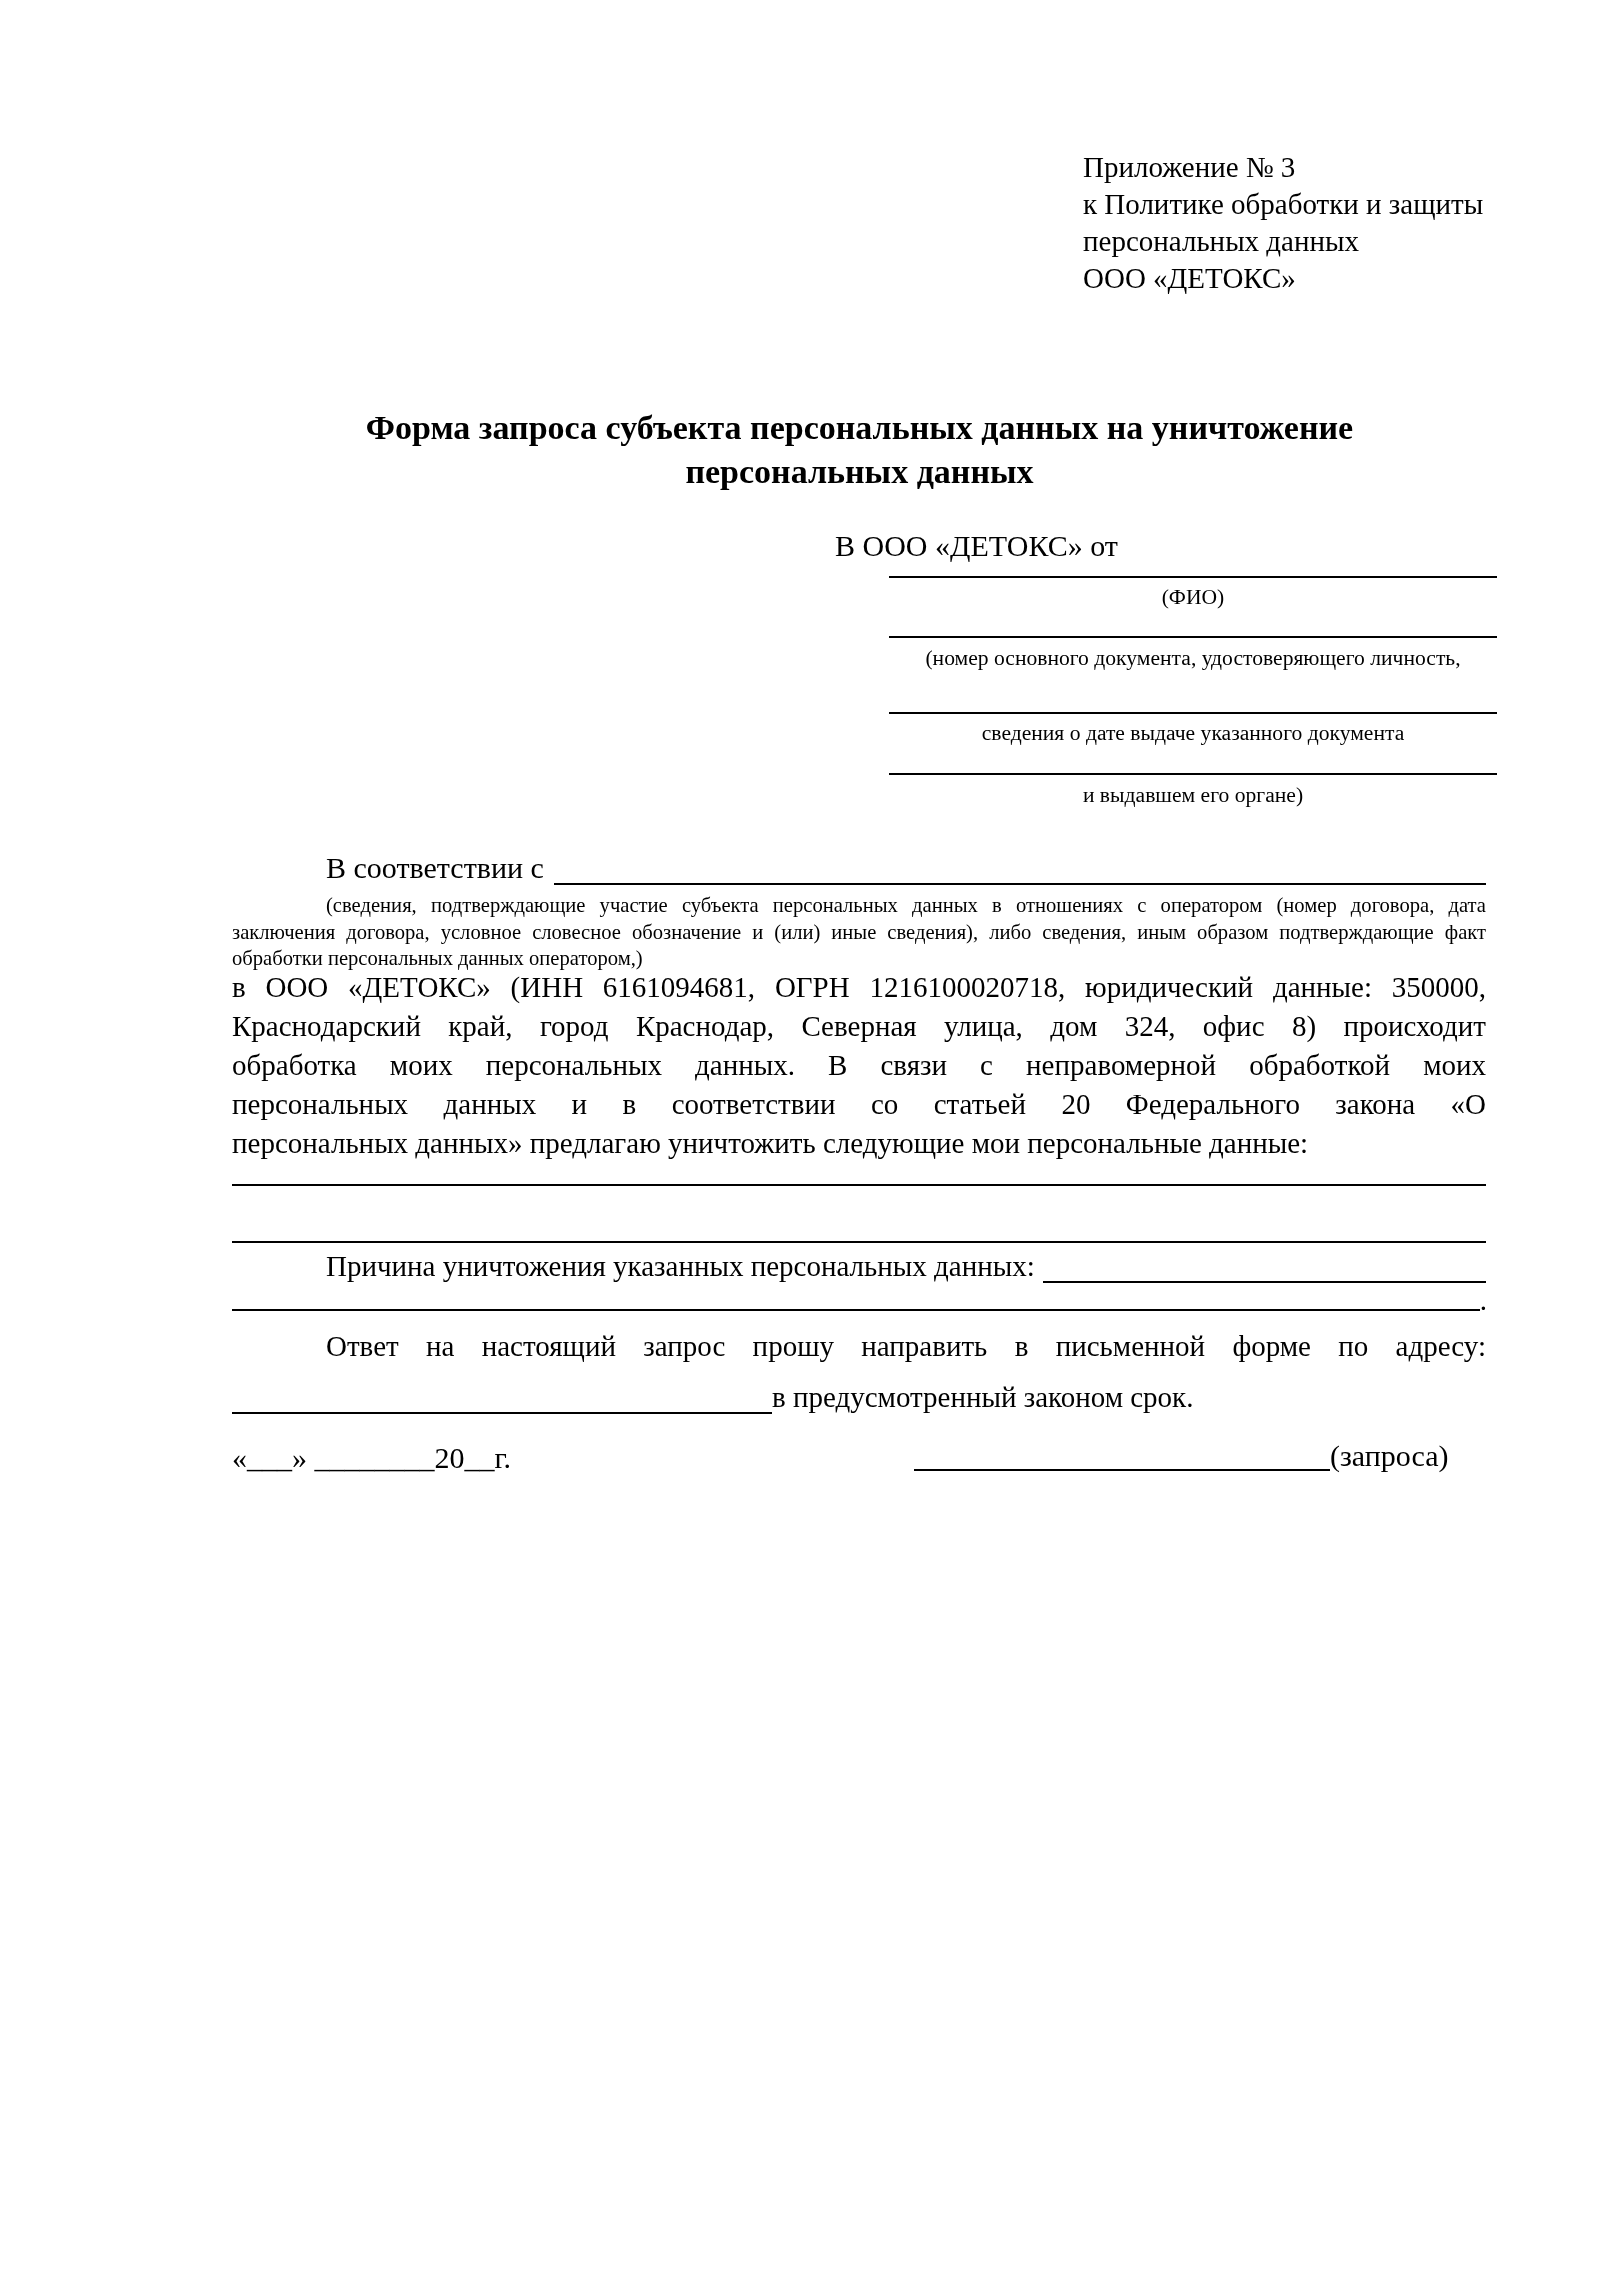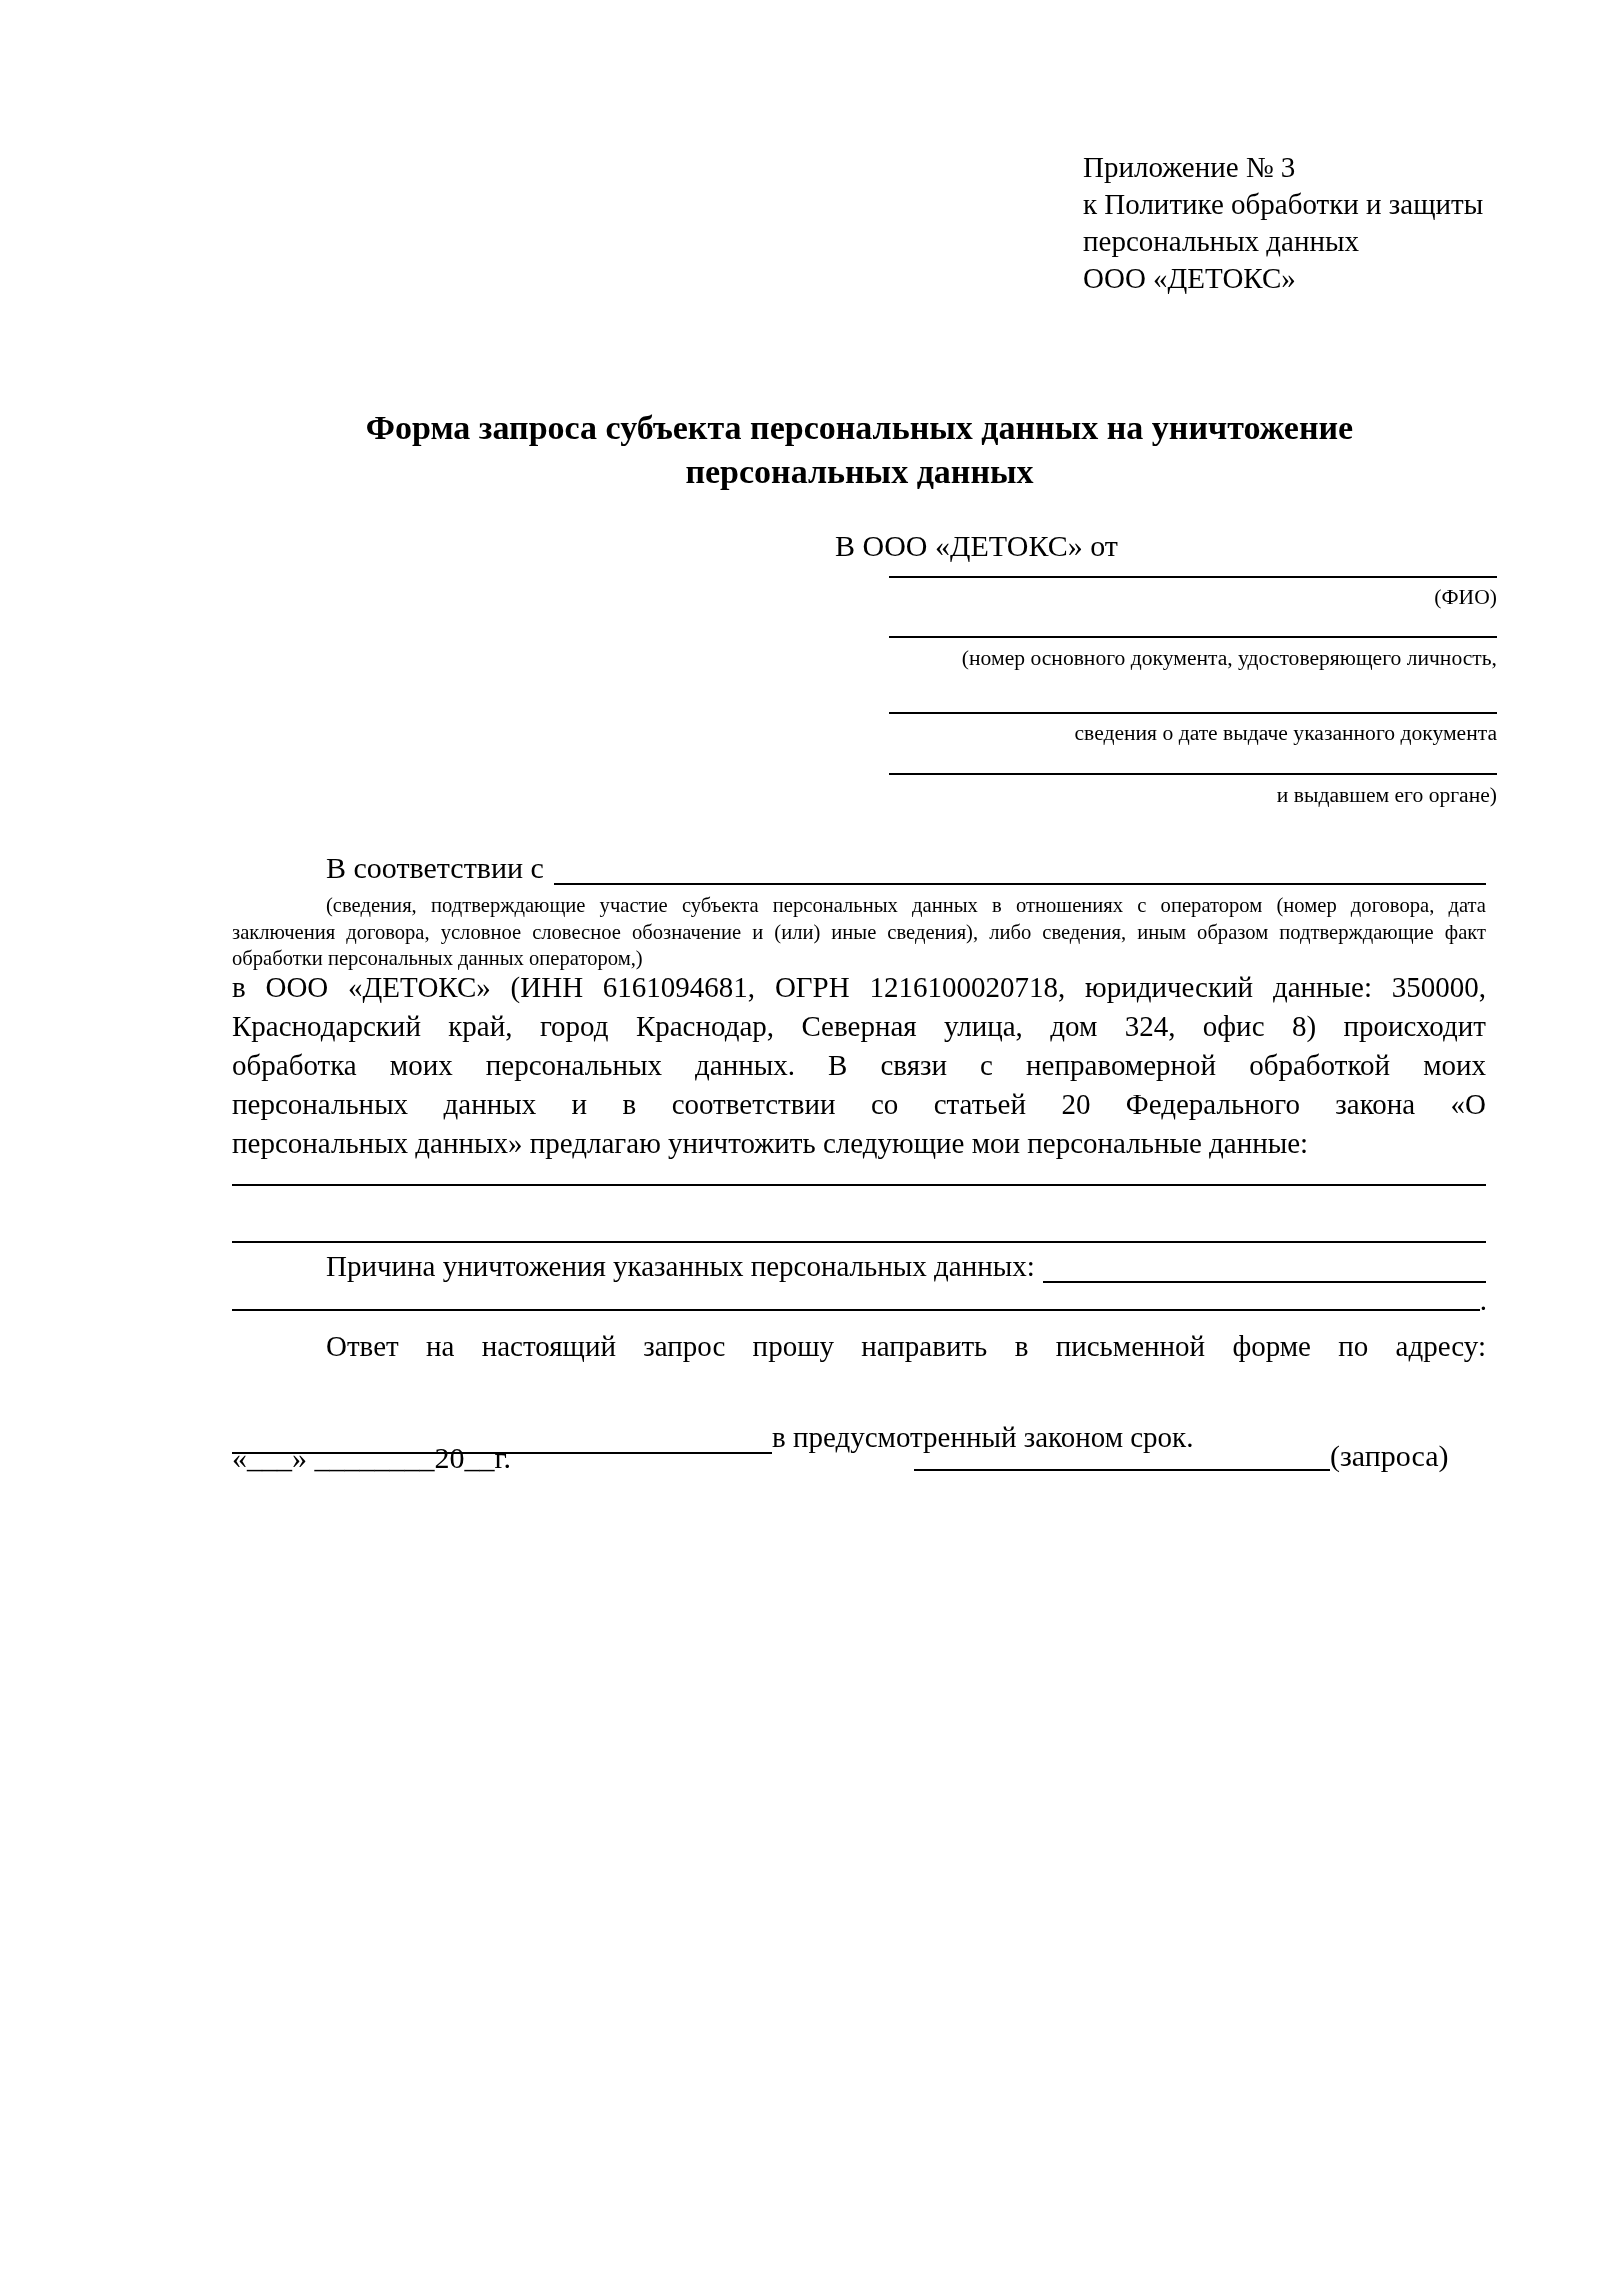--- a/index.html
+++ b/index.html
@@ -13,21 +13,21 @@
   }
   .abs{position:absolute;}
   
   .hdr{left:1083px;top:149px;font-size:29px;line-height:37px;white-space:nowrap;}
   
   .title{left:232px;top:406px;width:1255px;text-align:center;font-weight:bold;font-size:34px;line-height:44px;}
   
   .addressee{left:835px;top:529px;font-size:30px;white-space:nowrap;}
   
   .fline{left:889px;width:608px;border-top:2.9px solid #000;height:0;}
-  .fcap{left:889px;width:608px;text-align:right;font-size:21.6px;white-space:nowrap;}
+  .fcap{left:889px;width:608px;text-align:center;font-size:21.6px;white-space:nowrap;}
   
   .flexrow{display:flex;align-items:flex-end;}
   .leadrow{left:326px;top:854px;width:1160px;height:31px;}
   .leadrow .txt{font-size:30px;white-space:nowrap;padding-right:9.8px;}
   .fill{flex:1 1 auto;border-bottom:2.9px solid #000;height:100%;}
   
   .note{left:232px;top:892px;width:1254px;font-size:20.6px;line-height:26.5px;}
   .note .line{text-align:justify;text-align-last:justify;}
   .note .line.first{text-indent:94px;}
   .note .line.last{text-align:left;text-align-last:left;}
@@ -38,21 +38,21 @@
   
   .blank{left:232px;width:1254px;border-top:2.9px solid #000;height:0;}
   
   .reasonrow{left:326px;top:1252px;width:1160px;height:31px;}
   .reasonrow .txt{font-size:29px;white-space:nowrap;padding-right:7.8px;}
   
   .dotrow{left:232px;top:1282px;width:1255px;height:29px;}
   .dotrow .txt{font-size:29px;line-height:19.6px;}
   
   .reply1{left:232px;top:1330px;width:1254px;font-size:29px;text-indent:94px;text-align:justify;text-align-last:justify;white-space:nowrap;}
-  .replyrow{left:232px;top:1377px;width:1254px;height:37px;align-items:flex-end;margin-top:40px;}
+  .replyrow{left:232px;top:1377px;width:1254px;height:37px;align-items:flex-end;}
   .replyrow .gap{width:540px;border-bottom:2.9px solid #000;height:100%;flex:0 0 auto;}
   .replyrow .txt{font-size:29px;white-space:nowrap;line-height:33px;}
   
   .dateline{left:232px;top:1441px;font-size:30px;white-space:nowrap;}
   .sigline{left:914px;top:1469px;width:416px;border-top:2.9px solid #000;height:0;}
   .sigcap{left:1330px;top:1439px;font-size:30px;white-space:nowrap;}
 </style>
 </head>
 <body>
 

